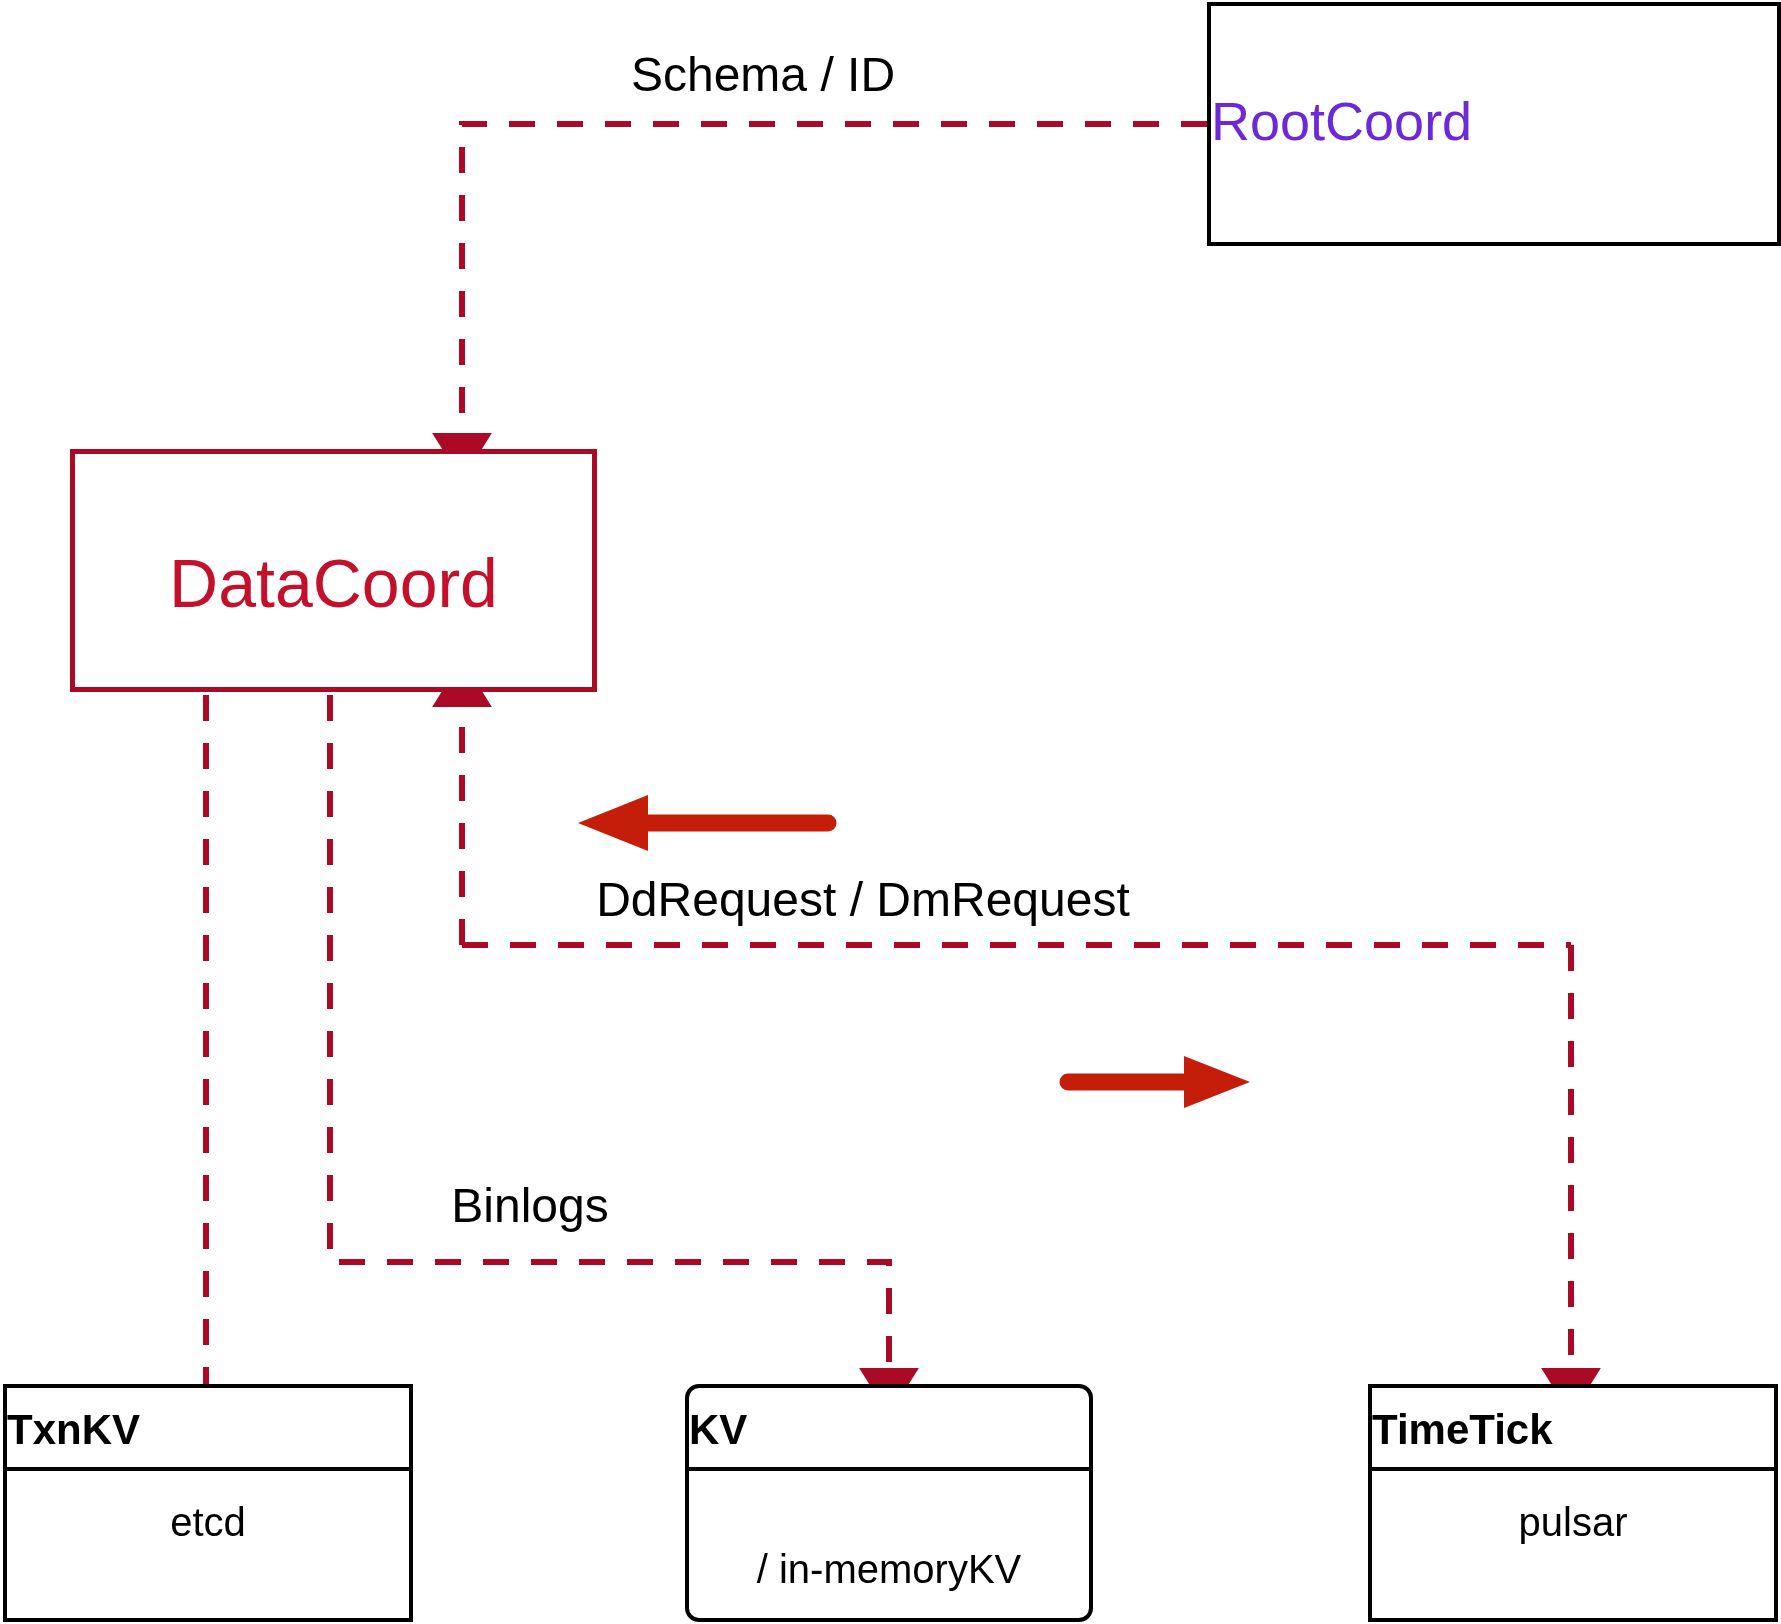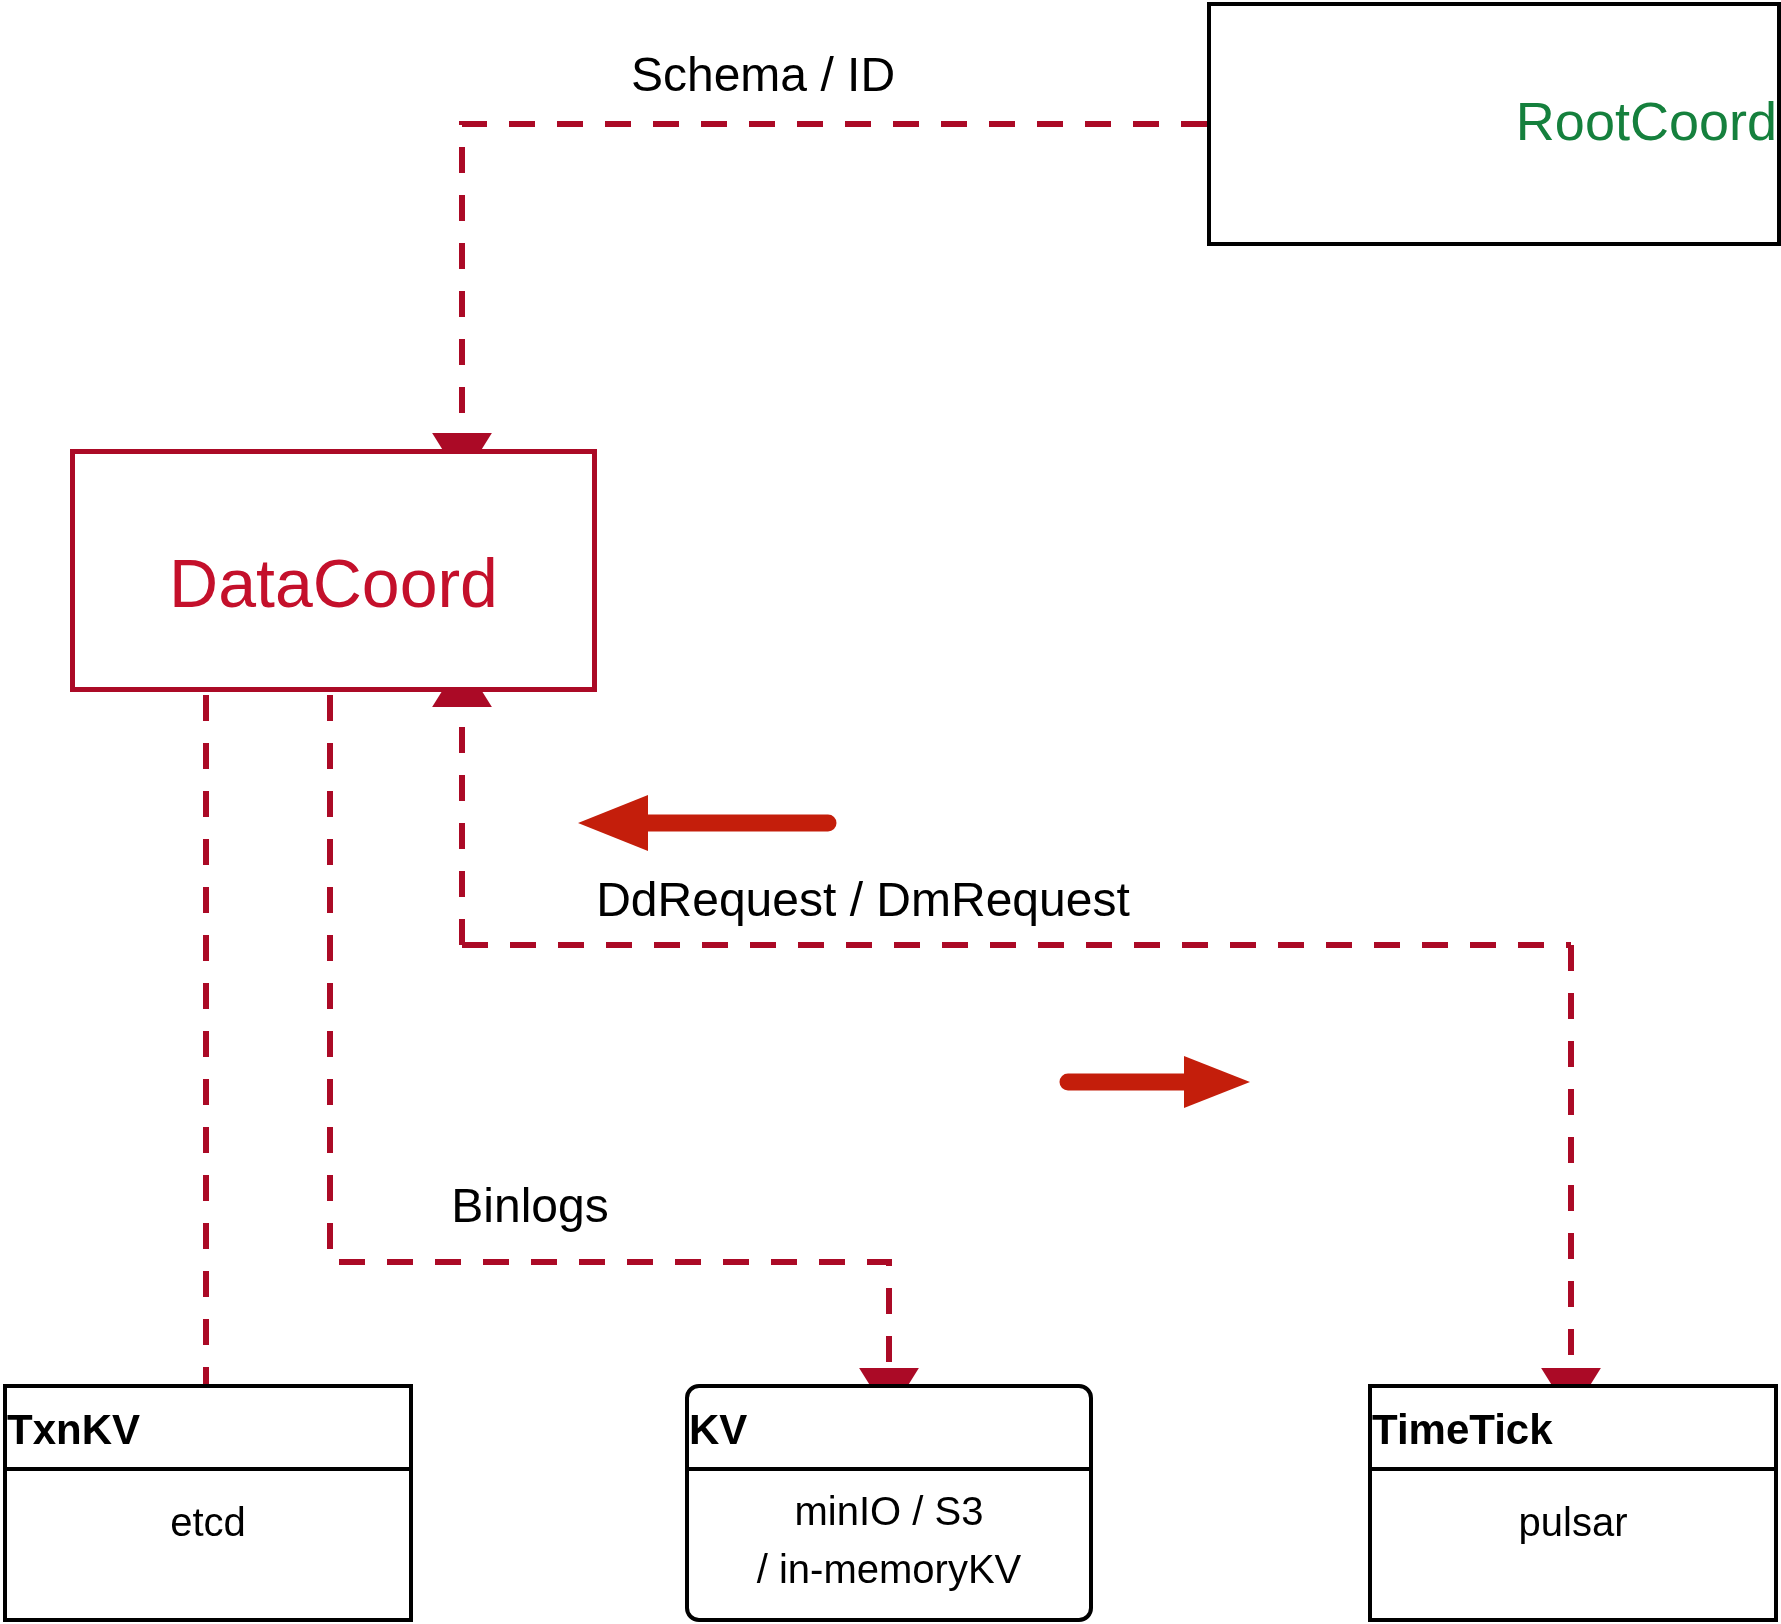--- a/index.html
+++ b/index.html
@@ -32,23 +32,23 @@
   .node-black {
     border: 4px solid #000000;
   }
   .node-red {
     border: 5px solid #AB0A26;
   }
   .node-title-center {
     position: absolute;
     left: 0;
     right: 0;
-    text-align: right;
+    text-align: left;
     font-size: 54px;
-    color: #15803d;
+    color: #6d28d9;
     white-space: nowrap;
   }
   .node-title-red {
     position: absolute;
     left: 0;
     right: 0;
     text-align: center;
     font-size: 68px;
     color: #C4102B;
     white-space: nowrap;
@@ -141,21 +141,20 @@
 
   <div class="node-box node-black" style="left:3px; top:1384px; width:410px; height:238px;">
     <div class="compartment-head" style="top:18px;">TxnKV</div>
     <div class="compartment-divider" style="top:79px;"></div>
     <div class="compartment-body" style="top:105px;">etcd</div>
   </div>
 
   <div class="node-box node-black" style="left:685px; top:1384px; width:408px; height:238px;border-radius:14px;">
     <div class="compartment-head" style="top:18px;">KV</div>
     <div class="compartment-divider" style="top:79px;"></div>
-    <div class="compartment-body" style="top:94px;">minIO / S3</div>
     <div class="compartment-body" style="top:152px;">/ in-memoryKV</div>
   </div>
 
   <div class="node-box node-black" style="left:1368px; top:1384px; width:410px; height:238px;">
     <div class="compartment-head" style="top:18px;">TimeTick</div>
     <div class="compartment-divider" style="top:79px;"></div>
     <div class="compartment-body" style="top:105px;">pulsar</div>
   </div>
 
   <div class="edge-label" style="left:463px; top:47px; width:600px;">Schema / ID</div>

